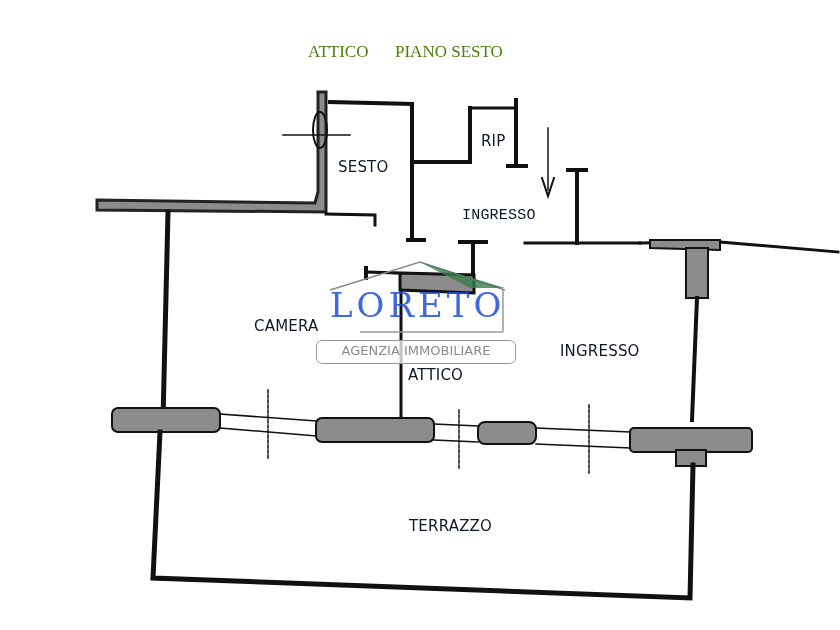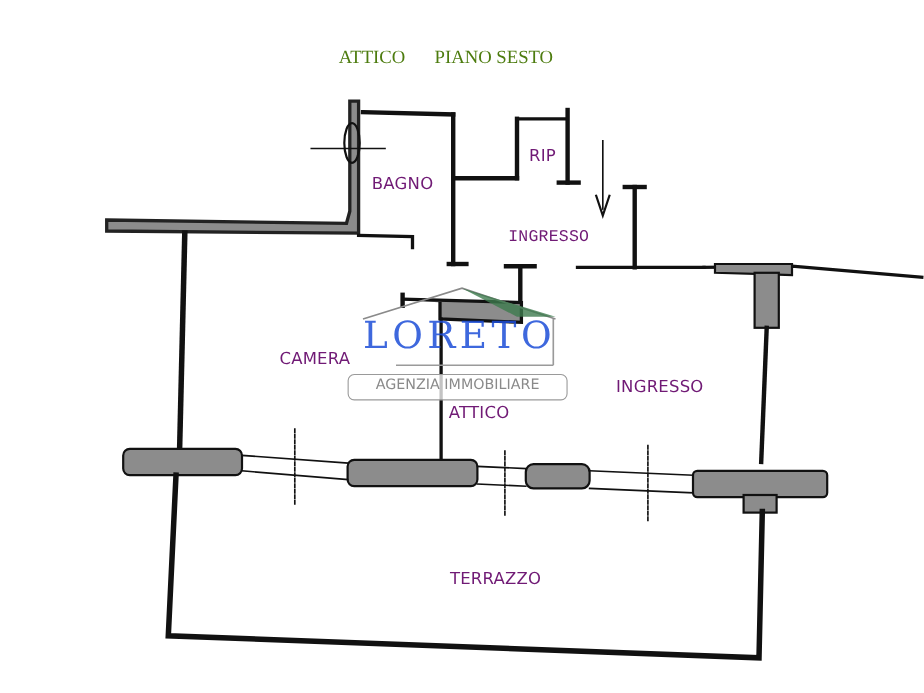--- a/index.html
+++ b/index.html
@@ -1,18 +1,18 @@
 <!DOCTYPE html>
 <html><head>
   <meta charset="utf-8">
   <style>
     html, body { margin: 0; padding: 0; background: #ffffff; }
     body { width: 840px; height: 630px; position: relative; overflow: hidden; font-family: "Liberation Sans", sans-serif; }
     #plan { position: absolute; left: 0; top: 0; }
-    .lbl { position: absolute; font-family: "DejaVu Sans", sans-serif; font-size: 15px; color: #701a75; letter-spacing: 0.2px; white-space: nowrap; }
+    .lbl { position: absolute; font-family: "DejaVu Sans", sans-serif; font-size: 15px; color: #0f172a; letter-spacing: 0.2px; white-space: nowrap; }
     .title { position: absolute; font-family: Liberation Serif, serif; font-size: 17px; color: #4d7c0f; white-space: nowrap; }
     .logo-text { position: absolute; font-family: "DejaVu Serif", serif; font-size: 34px; color: #1d4ed8; letter-spacing: 4px; }
     .logo-box { position: absolute; border: 1.5px solid #9a9a9a; border-radius: 6px; color: #8a8a8a; font-family: "DejaVu Sans", sans-serif; font-size: 13px; text-align: center; line-height: 20px; background: rgba(255,255,255,0.75); }
   </style>
 </head>
 <body>
 
 <svg id="plan" width="840" height="630" viewBox="0 0 840 630">
   <g stroke="#111" stroke-width="4" fill="none" stroke-linecap="square">
 
@@ -76,21 +76,21 @@
     <path d="M330 290 L420 262 L505 290" stroke="#8a8a8a" stroke-width="1.5" fill="none"></path>
     <path d="M420 262 L505 288 L470 288 Z" fill="#3d7a4e" opacity="0.8"></path>
     <line x1="503" y1="290" x2="503" y2="332" stroke="#9a9a9a" stroke-width="1.5"></line>
     <line x1="360" y1="332" x2="503" y2="332" stroke="#9a9a9a" stroke-width="1.5"></line>
   </g>
 </svg>
 
 <div class="title" style="left:308px; top:42px;">ATTICO</div>
 <div class="title" style="left:395px; top:42px;text-align:center;">PIANO SESTO</div>
 
-<div class="lbl" style="left:338px; top:158px;">BAGNO</div>
+<div class="lbl" style="left:338px; top:158px;">SESTO</div>
 <div class="lbl" style="left:481px; top:132px;">RIP</div>
 <div class="lbl" style="left:462px; top:207px;font-family:Liberation Mono, monospace;">INGRESSO</div>
 <div class="lbl" style="left:254px; top:317px;">CAMERA</div>
 <div class="lbl" style="left:560px; top:342px;">INGRESSO</div>
 <div class="lbl" style="left:408px; top:366px;">ATTICO</div>
 <div class="lbl" style="left:409px; top:517px;">TERRAZZO</div>
 
 <div class="logo-text" style="left:330px; top:285px; opacity:0.85;">LORETO</div>
 <div class="logo-box" style="left:316px; top:340px; width:198px; height:22px;text-align:center;">AGENZIA IMMOBILIARE</div>
 

